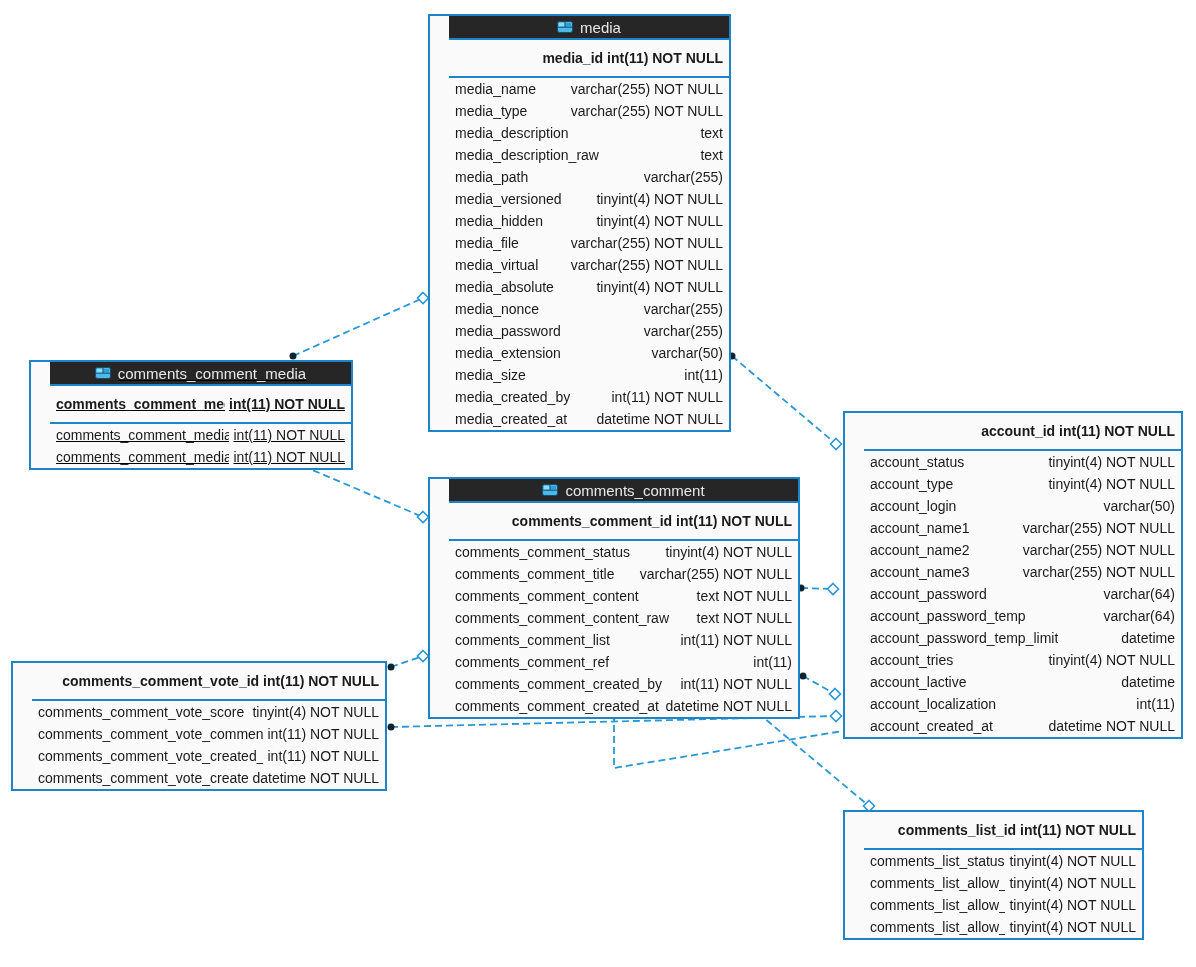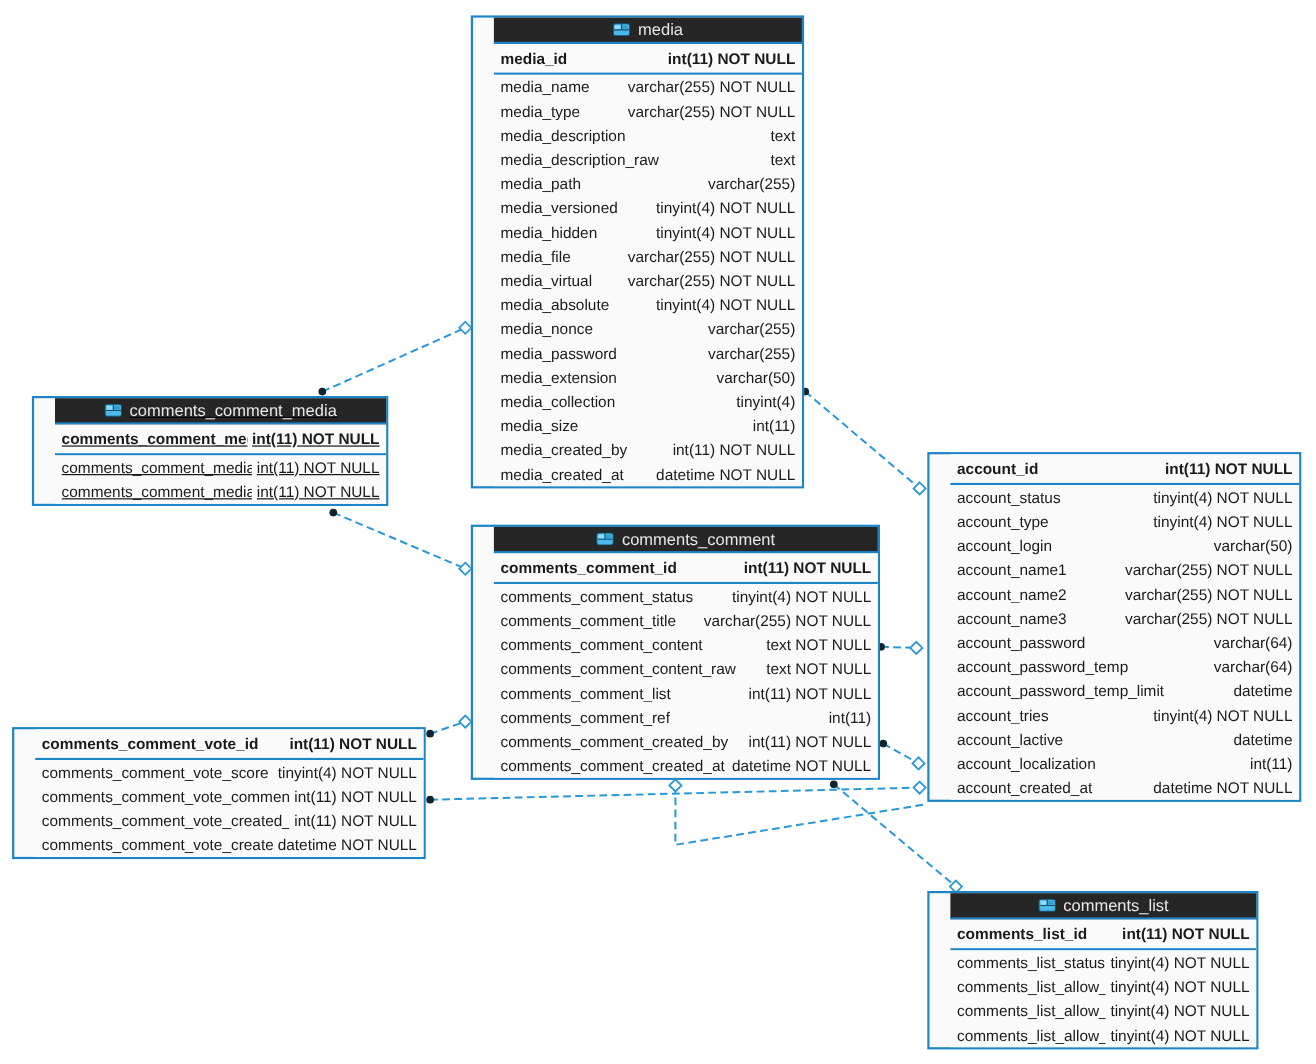--- a/index.html
+++ b/index.html
@@ -12,21 +12,21 @@
   #canvas{position:relative; width:1196px; height:967px;}
   svg.rel-layer{position:absolute; left:0; top:0; z-index:1;}
   .db-table{position:absolute; z-index:2; border:2px solid var(--accent); background:var(--row-bg);padding-left:19px;}
   .db-header{height:24px; background:var(--header-bg); color:var(--header-fg);
     display:flex; align-items:center; justify-content:center; gap:7px;
     font-size:15px; border-bottom:2px solid var(--accent); cursor:move; white-space:nowrap;}
   .tbl-icon{display:inline-block; flex:0 0 auto;}
   .row{height:22px; display:flex; align-items:center; justify-content:space-between;
     gap:4px; padding:0 6px; font-size:14px; color:var(--row-fg);
     white-space:nowrap; overflow:hidden; background:var(--row-bg);}
-  .row.pk{height:28px; border-bottom:2px solid var(--accent); font-weight:bold;}
+  .row.pk{height:38px; border-bottom:2px solid var(--accent); font-weight:bold;justify-content:flex-end;}
   .fname{flex:0 1 auto; overflow:hidden;}
   .ftype{flex:0 0 auto; text-align:right;}
 </style>
 </head>
 <body>
 
 <div id="canvas">
     <svg width="1196" height="967" class="rel-layer">
       <path d="M293 356 L423 298" fill="none" stroke="#2797d8" stroke-width="1.8" stroke-dasharray="7 4"></path>
       <circle cx="293" cy="356" r="3.5" fill="#10242f"></circle>
@@ -116,24 +116,20 @@
       </div>
       <div class="row">
         <span class="fname">media_password</span>
         <span class="ftype">varchar(255)</span>
       </div>
       <div class="row">
         <span class="fname">media_extension</span>
         <span class="ftype">varchar(50)</span>
       </div>
       <div class="row">
-        <span class="fname">media_collection</span>
-        <span class="ftype">tinyint(4)</span>
-      </div>
-      <div class="row">
         <span class="fname">media_size</span>
         <span class="ftype">int(11)</span>
       </div>
       <div class="row">
         <span class="fname">media_created_by</span>
         <span class="ftype">int(11) NOT NULL</span>
       </div>
       <div class="row">
         <span class="fname">media_created_at</span>
         <span class="ftype">datetime NOT NULL</span>
@@ -285,30 +281,20 @@
       <div class="row">
         <span class="fname">account_localization</span>
         <span class="ftype">int(11)</span>
       </div>
       <div class="row">
         <span class="fname">account_created_at</span>
         <span class="ftype">datetime NOT NULL</span>
       </div>
     </div>
     <div class="db-table" style="left: 843px; top: 810px; width: 301px;">
-      <div class="db-header">
-        <svg width="16" height="12" class="tbl-icon">
-          <rect x="0.5" y="0.5" width="15" height="11" rx="2" fill="#4db8ea" stroke="#14506e"></rect>
-          <rect x="2" y="2" width="5.5" height="3.5" fill="#8edcf8"></rect>
-          <rect x="8.5" y="2" width="5.5" height="3.5" fill="#2f9fd4"></rect>
-          <line x1="1" y1="6.2" x2="15" y2="6.2" stroke="#14506e" stroke-width="1"></line>
-          <line x1="8" y1="1" x2="8" y2="6" stroke="#14506e" stroke-width="1"></line>
-        </svg>
-        <span>comments_list</span>
-      </div>
       <div class="row pk">
         <span class="fname">comments_list_id</span>
         <span class="ftype">int(11) NOT NULL</span>
       </div>
       <div class="row">
         <span class="fname">comments_list_status</span>
         <span class="ftype">tinyint(4) NOT NULL</span>
       </div>
       <div class="row">
         <span class="fname">comments_list_allow_voting</span>

